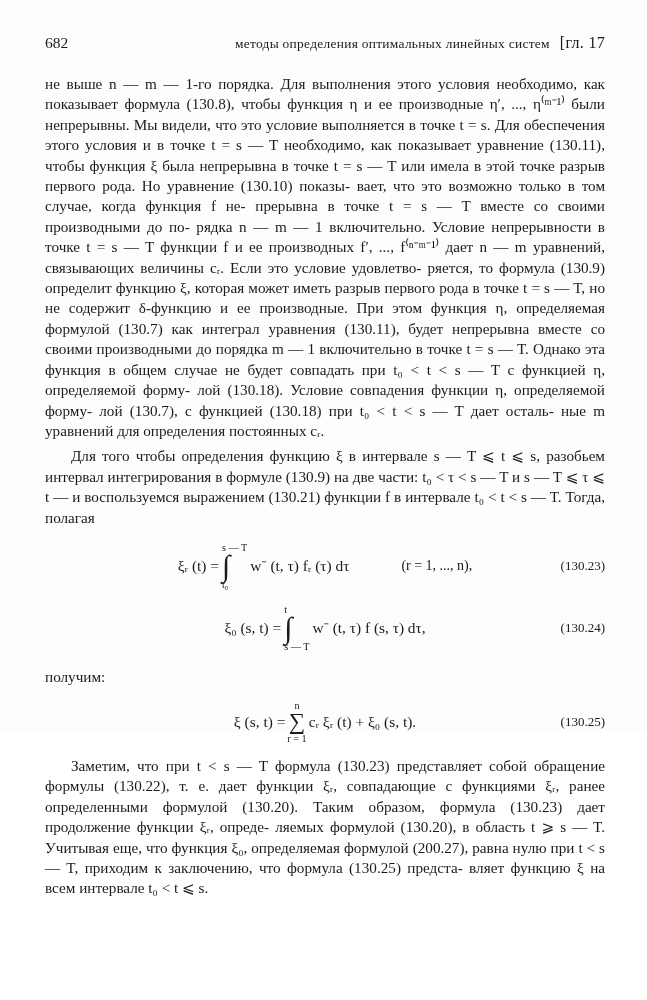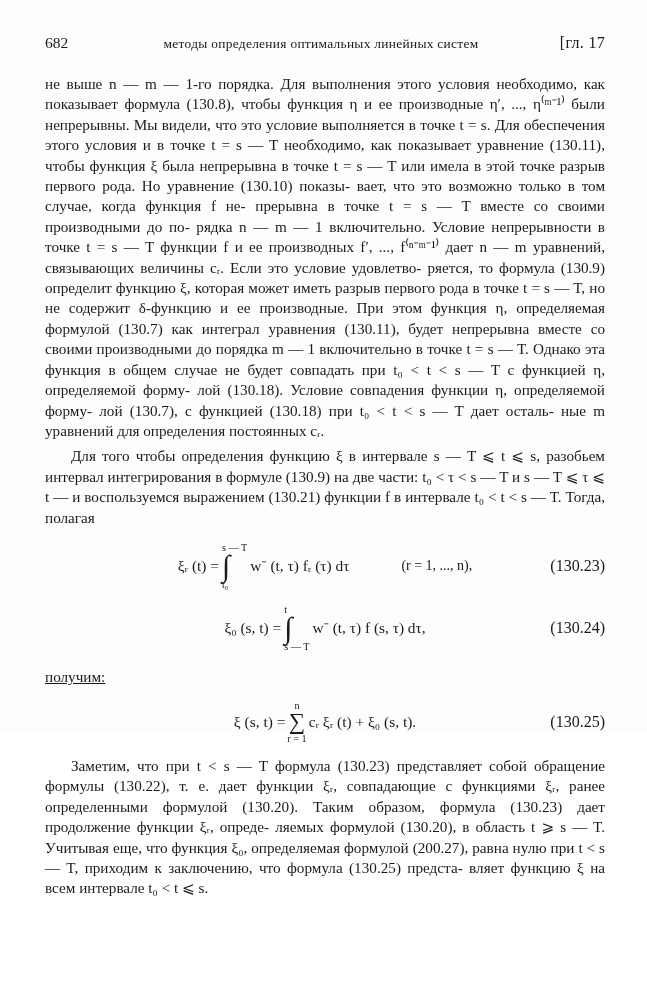--- a/index.html
+++ b/index.html
@@ -37,21 +37,21 @@
     white-space: nowrap;
   }
   .running-head .folio {
     font-size: 15.5px;
     font-family: "Liberation Serif", serif;
     margin-right: 24px;
     letter-spacing: 0;
   }
   .running-head .head-title {
     flex: 1;
-    text-align: center;
+    text-align: right;
     font-size: 13.4px;
     letter-spacing: 0.3px;
   }
   .running-head .head-chapter {
     margin-left: 10px;
     font-size: 16px;
     letter-spacing: 0.3px;
   }
   p.body-par {
     font-size: 15.2px;
@@ -75,21 +75,21 @@
   }
   .formula-row {
     display: flex;
     align-items: center;
     justify-content: center;
     position: relative;
   }
   .fnum {
     position: absolute;
     right: 0;
-    font-size: 16px;
+    font-size: 13px;
   }
   .intwrap {
     display: inline-flex;
     flex-direction: column;
     align-items: flex-start;
     justify-content: center;
     vertical-align: middle;
     line-height: 1;
     margin: 0 3px;
     position: relative;
@@ -123,21 +123,20 @@
   }
   .mid { display: inline-block; vertical-align: middle; }
   .rcond {
     display: inline-block;
     margin-left: 52px;
     font-size: 14px;
   }
   .par-label {
     font-size: 15.2px;
     margin: 16px 0 2px 0;
-    text-decoration: underline;
   }
 </style>
 </head>
 <body>
 
 <div class="page">
   <div class="content">
 
     <div class="running-head">
       <span class="folio">682</span>

